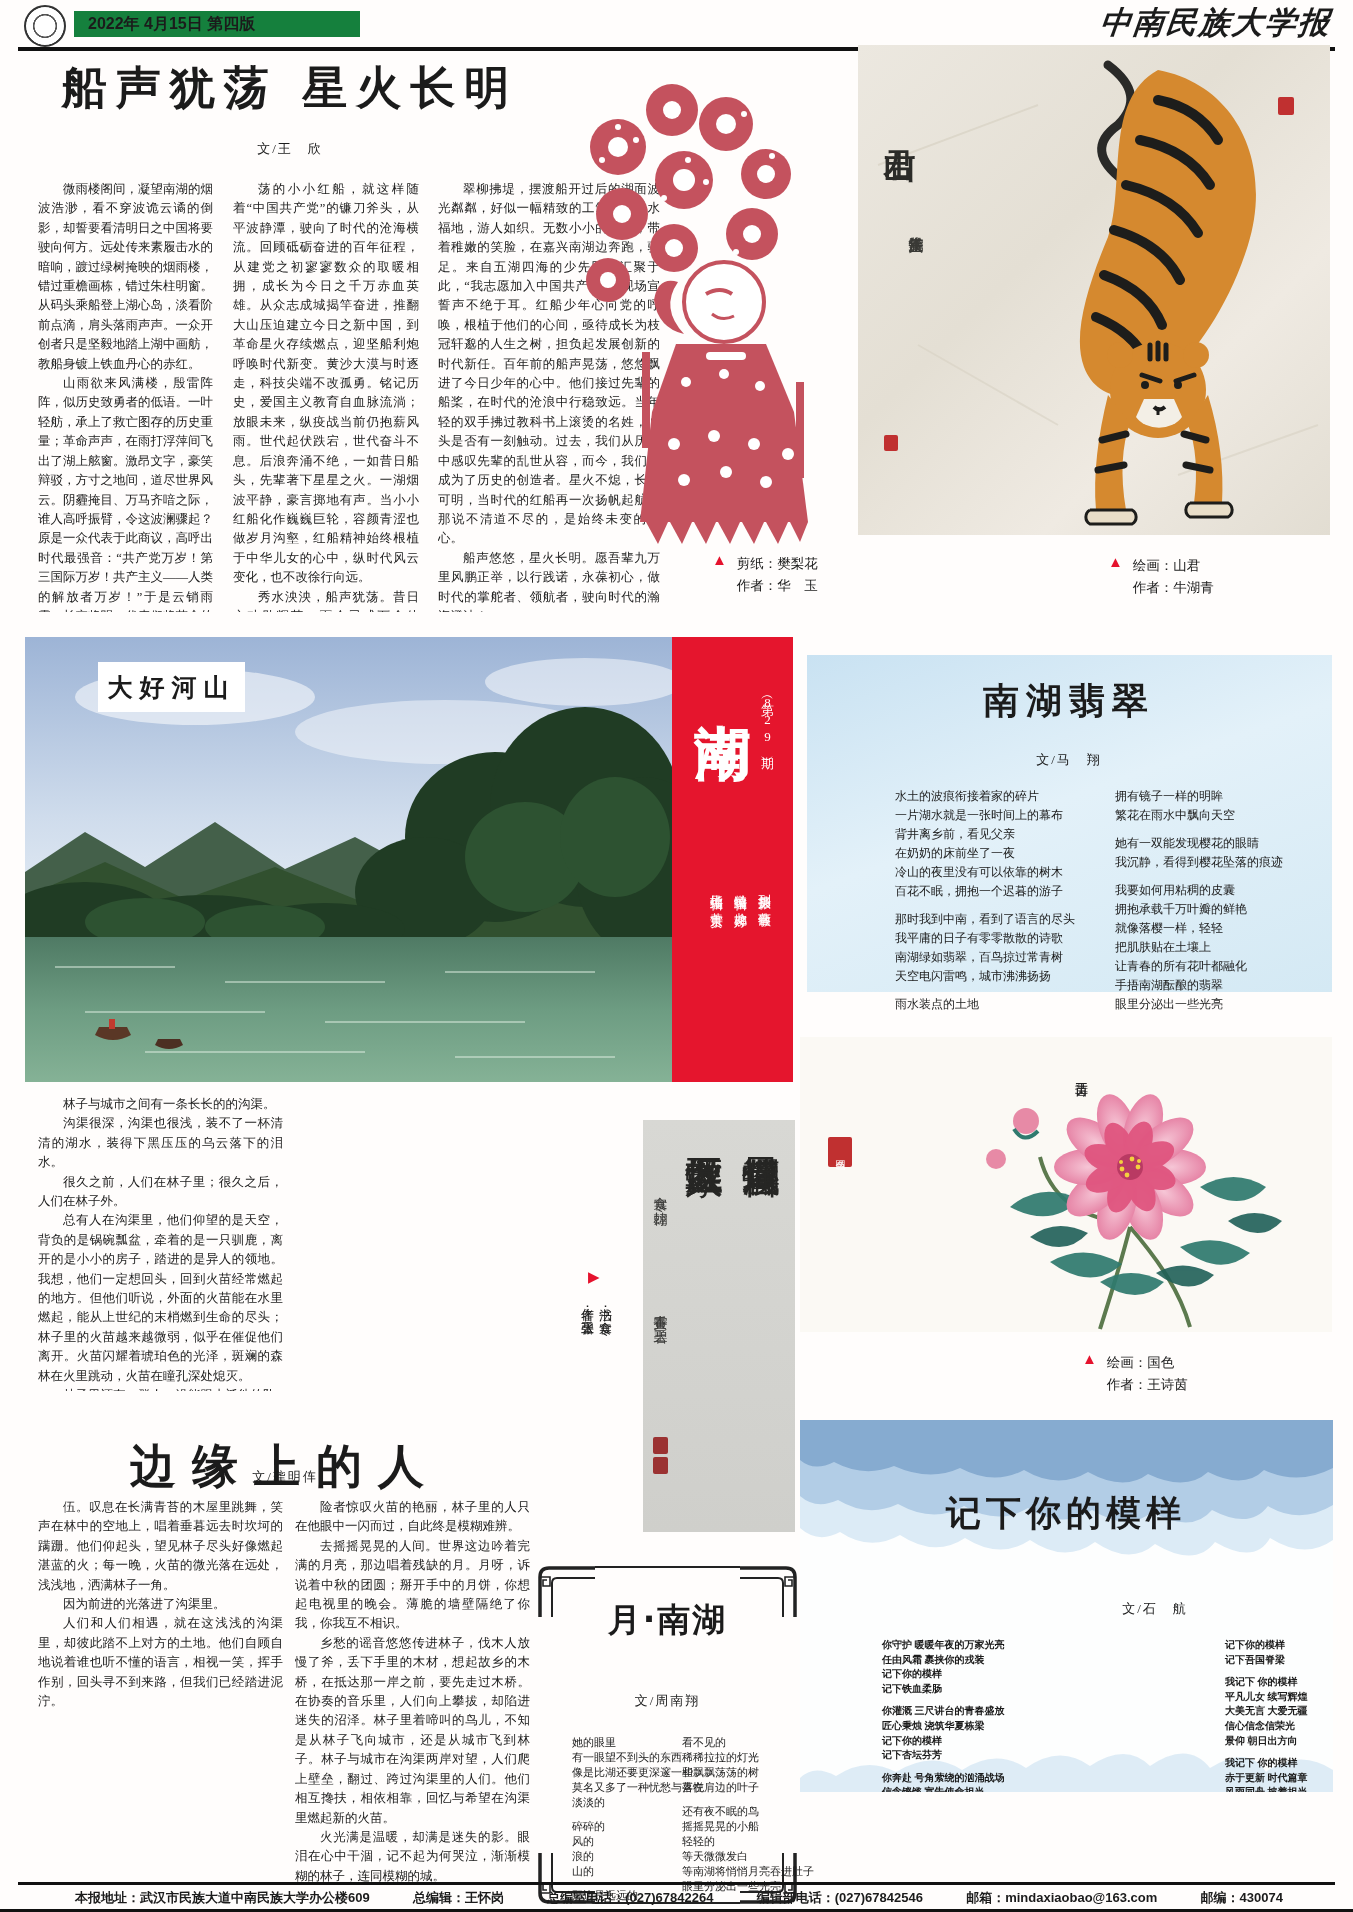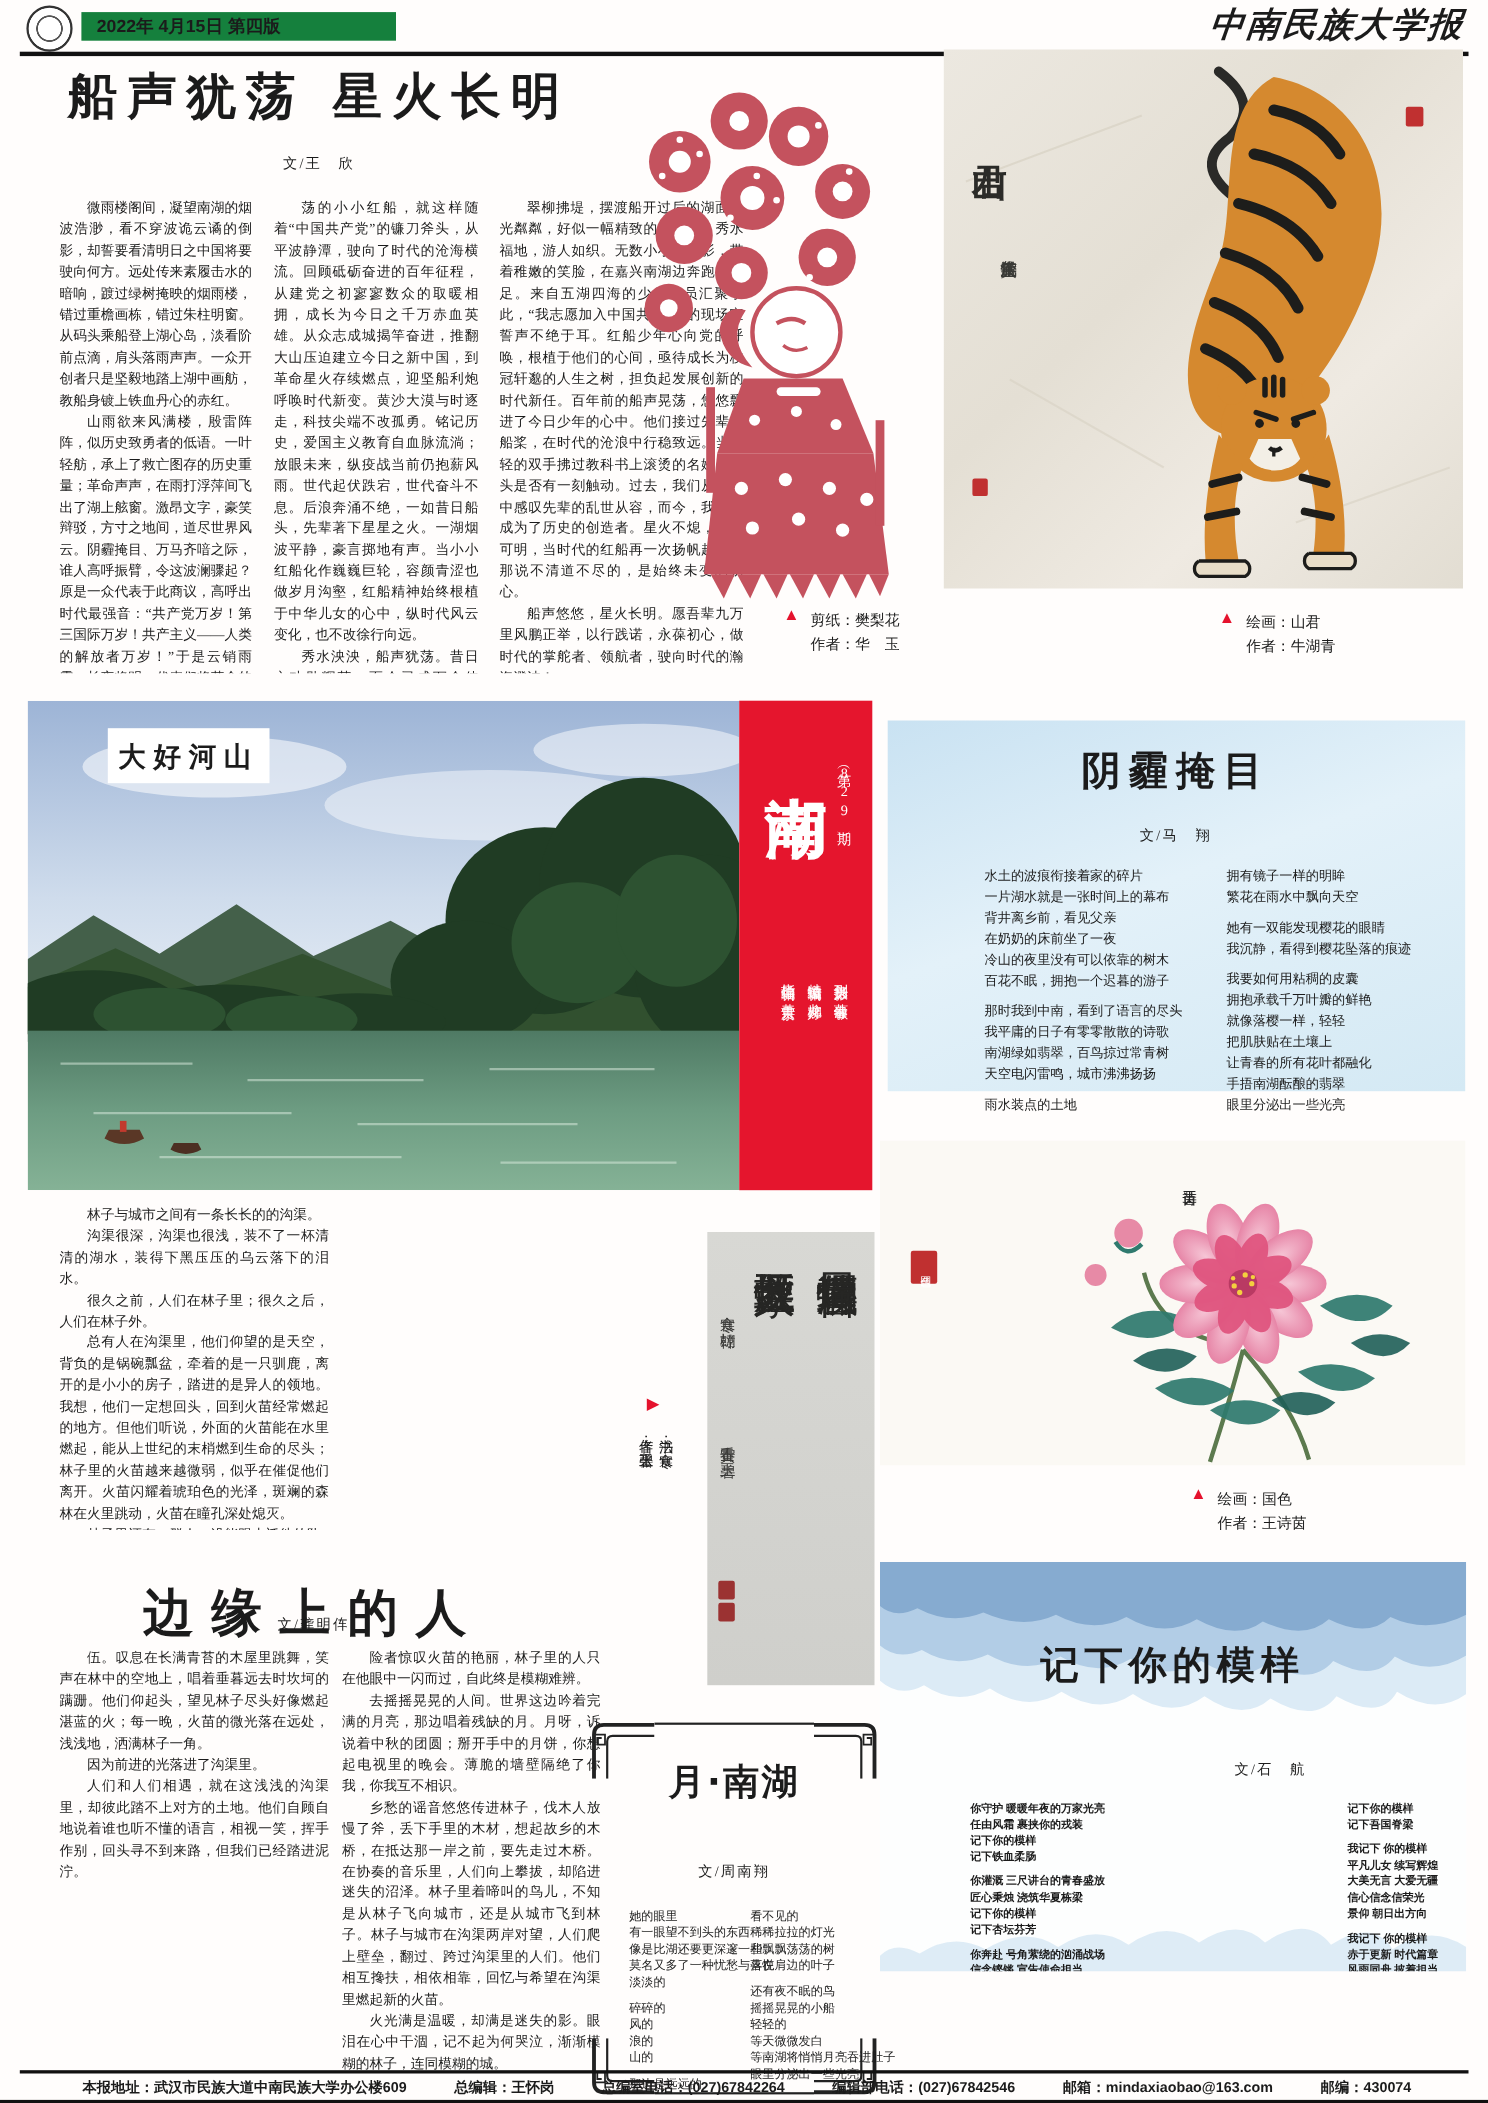--- a/index.html
+++ b/index.html
@@ -8,21 +8,21 @@
   .abs{position:absolute;}
   
   .logo{left:24px;top:5px;width:38px;height:38px;border:2px solid #333;border-radius:50%;
         background:radial-gradient(circle at 50% 50%, #fff 0 38%, #555 40% 44%, #fff 46% 70%, #333 72% 76%, #fff 78%);}
   .datebox{left:74px;top:11px;width:272px;height:26px;background:#15803d;display:flex;align-items:center;
            padding-left:14px;font-size:16px;font-weight:bold;font-family:"Liberation Sans","DejaVu Sans",sans-serif;}
   .masthead{right:22px;top:2px;font-size:31px;font-weight:bold;font-style:italic;transform:skewX(-6deg);
             font-family:"DejaVu Serif",serif;letter-spacing:2px;}
   .toprule{left:18px;top:47px;width:1317px;height:4px;background:#111;}
   
-  .bodycol{font-size:12.5px;line-height:19.4px;text-align:justify;overflow:hidden;margin-left:16px;}
+  .bodycol{font-size:12.5px;line-height:19.4px;text-align:justify;overflow:hidden;}
   .para{text-indent:2em;}
   .byline{font-size:13px;text-align:center;letter-spacing:2px;}
   .cap{font-size:13.5px;line-height:22px;}
   .tri{color:#e5122d;font-size:15px;line-height:15px;}
   .gap{height:9px;}
   .vtext{writing-mode:vertical-rl;text-orientation:upright;}
   
   .a1title{left:30px;top:58px;width:520px;text-align:center;font-size:45px;font-weight:bold;
            letter-spacing:9px;font-family:"DejaVu Serif",serif;}
   .a1byline{left:30px;top:140px;width:520px;}
@@ -307,21 +307,21 @@
     <div class="abs vtext bannerTitle">南湖</div>
     <div class="abs vtext bannerIssue">（第829期）</div>
     <div class="abs vtext bannerCredits">
         <div class="credit">刊头摄影　蒲春敏</div>
         <div class="credit">特邀编辑　龙柳婷</div>
         <div class="credit">指导编辑　黄宗贵</div>
       </div>
   </div>
 
   <div class="abs feicui">
-    <div class="abs feicuiTitle">阴霾掩目</div>
+    <div class="abs feicuiTitle">南湖翡翠</div>
     <div class="abs feicuiByline byline">文/马　翔</div>
     <div class="abs feicuiC1">
         <div class="pline">水土的波痕衔接着家的碎片</div>
         <div class="pline">一片湖水就是一张时间上的幕布</div>
         <div class="pline">背井离乡前，看见父亲</div>
         <div class="pline">在奶奶的床前坐了一夜</div>
         <div class="pline">冷山的夜里没有可以依靠的树木</div>
         <div class="pline">百花不眠，拥抱一个迟暮的游子</div>
         <div class="pline gap"></div>
         <div class="pline">那时我到中南，看到了语言的尽头</div>

